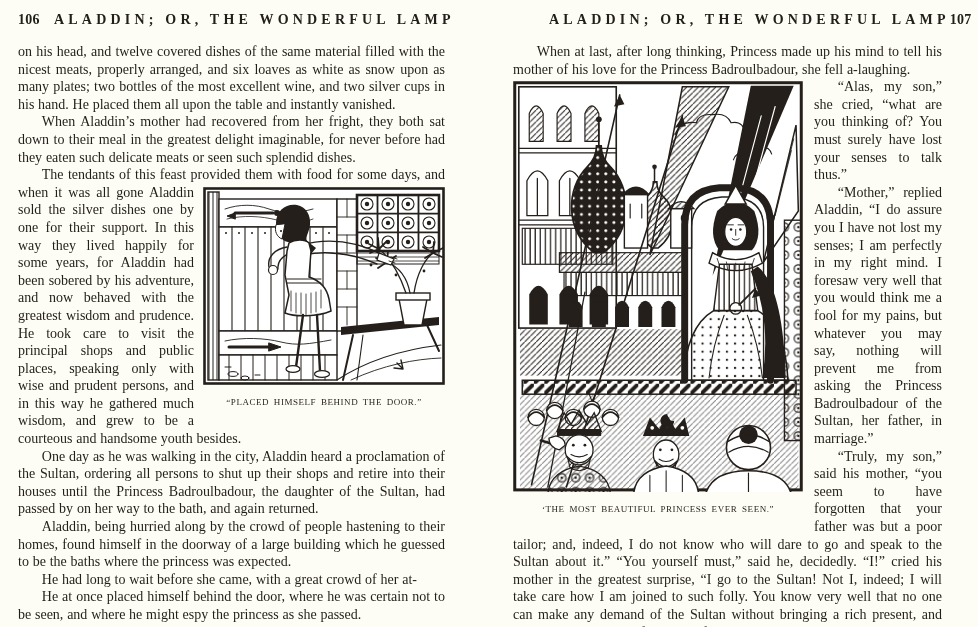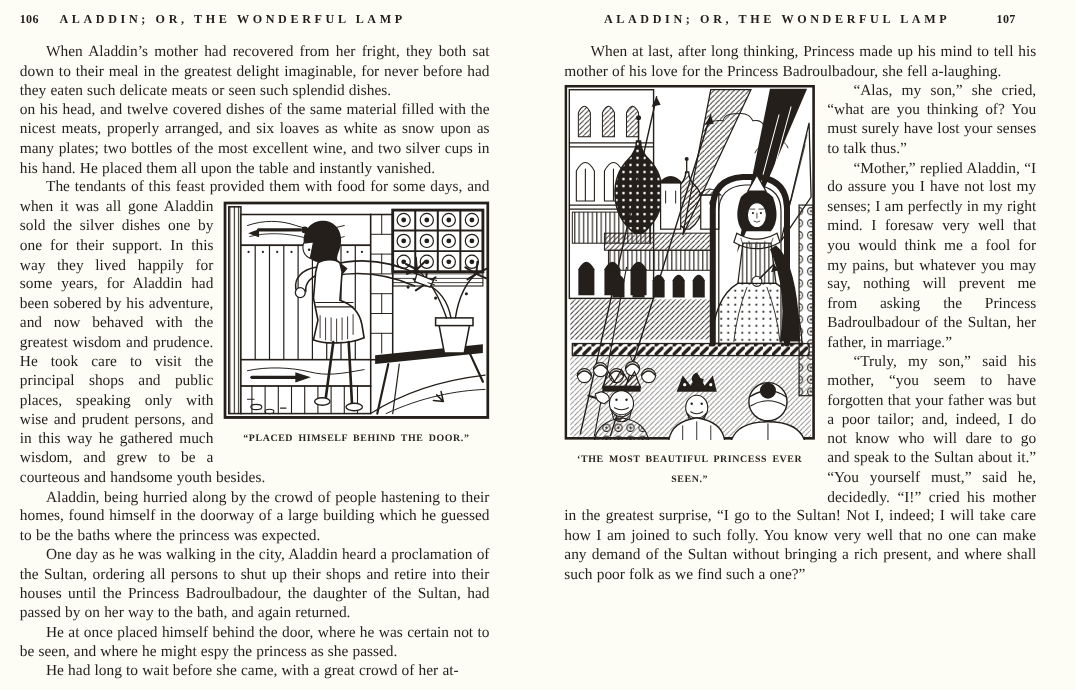--- a/index.html
+++ b/index.html
@@ -8,54 +8,54 @@
     background:#fdfcf5;
     font-family:"Liberation Serif","DejaVu Serif",serif;
     color:#221e19;
   }
   .spread{display:flex;width:978px;height:627px;background:#fdfcf5;}
   .page{box-sizing:border-box;height:627px;overflow:hidden;position:relative;}
   .page-left{width:489px;padding:10px 44px 0 18px;}
   .page-right{width:489px;padding:10px 36px 0 24px;}
 
   .running-head{display:flex;align-items:baseline;
-    font-size:11px;font-weight:700;letter-spacing:0.30em;
+    font-size:14px;font-weight:700;letter-spacing:0.30em;
     margin:2px 0 15px 0;white-space:nowrap;}
   .running-head .folio{letter-spacing:0.02em;width:36px;flex:none;}
   .running-head .folio.right{}
   .running-head .head-title{flex:1;text-align:left;}
 
   .body-text{font-size:14px;line-height:17.6px;text-align:justify;
     hyphens:none;word-spacing:0.02em;}
   .para{margin:0;}
   .para.in{text-indent:1.7em;}
 
   .fig{display:block;}
   .fig-door{float:right;width:242px;margin:3px 0 3px 9px;}
-  .fig-princess{float:left;width:228px;margin:3px 11px 3px 0;}
+  .fig-princess{float:left;width:290px;margin:3px 11px 3px 0;}
   .fig svg{display:block;width:100%;height:auto;}
   .figcaption{display:block;text-align:center;text-indent:0;
     font-size:9px;letter-spacing:0.06em;word-spacing:2px;
-    margin-top:9px;color:#2a2620;font-weight:bold;}
+    margin-top:9px;color:#2a2620;}
 </style>
 </head>
 <body>
 
 <div class="spread">
 
   <section class="page page-left">
     <header class="running-head">
       <span class="folio">106</span>
       <span class="head-title">ALADDIN; OR, THE WONDERFUL LAMP</span>
       <span class="folio"></span>
     </header>
 
     <div class="body-text">
+      <div class="para">on his head, and twelve covered dishes of the same material filled with the nicest meats, properly arranged, and six loaves as white as snow upon as many plates; two bottles of the most excellent wine, and two silver cups in his hand.  He placed them all upon the table and instantly vanished.</div>
       <div class="para in">When Aladdin’s mother had recovered from her fright, they both sat down to their meal in the greatest delight imaginable, for never before had they eaten such delicate meats or seen such splendid dishes.</div>
-      <div class="para">on his head, and twelve covered dishes of the same material filled with the nicest meats, properly arranged, and six loaves as white as snow upon as many plates; two bottles of the most excellent wine, and two silver cups in his hand.  He placed them all upon the table and instantly vanished.</div>
 
       <div class="para in">
         <span>The tendants of this feast provided them with food for some days, </span><span class="fig fig-door">
           <svg viewBox="0 0 242 198" xmlns="http://www.w3.org/2000/svg">
             <defs>
               <pattern id="Lv" width="4" height="4" patternUnits="userSpaceOnUse">
                   <path d="M2 0V4" stroke="#241f1a" stroke-width="1"></path>
                 </pattern>
               <pattern id="Lh" width="5" height="4" patternUnits="userSpaceOnUse">
                   <path d="M0 2H5" stroke="#241f1a" stroke-width="0.8"></path>
@@ -171,24 +171,24 @@
               <path d="M200 182l-6-6M200 182l-9-1M200 182l-2-9" stroke-width="1.4"></path>
               <ellipse cx="30" cy="187" rx="5" ry="2.4" stroke-width="1"></ellipse>
               <ellipse cx="42" cy="191" rx="4" ry="2" stroke-width="1"></ellipse>
               <path d="M22 180h6M52 188h5" stroke-width="1"></path>
             </g>
           </svg>
           <span class="figcaption">“PLACED HIMSELF BEHIND THE DOOR.”</span>
         </span><span>and when it was all gone Aladdin sold the silver dishes one by one for their support.  In this way they lived happily for some years, for Aladdin had been sobered by his adventure, and now behaved with the greatest wisdom and prudence.  He took care to visit the principal shops and public places, speaking only with wise and prudent persons, and in this way he gathered much wisdom, and grew to be a courteous and handsome youth besides.</span>
       </div>
 
+      <div class="para in">One day as he was walking in the city, Aladdin heard a proclamation of the Sultan, ordering all persons to shut up their shops and retire into their houses until the Princess Badroulbadour, the daughter of the Sultan, had passed by on her way to the bath, and again returned.</div>
       <div class="para in">Aladdin, being hurried along by the crowd of people hastening to their homes, found himself in the doorway of a large building which he guessed to be the baths where the princess was expected.</div>
-      <div class="para in">One day as he was walking in the city, Aladdin heard a proclamation of the Sultan, ordering all persons to shut up their shops and retire into their houses until the Princess Badroulbadour, the daughter of the Sultan, had passed by on her way to the bath, and again returned.</div>
+      <div class="para in">He had long to wait before she came, with a great crowd of her at-</div>
       <div class="para in">He at once placed himself behind the door, where he was certain not to be seen, and where he might espy the princess as she passed.</div>
-      <div class="para in">He had long to wait before she came, with a great crowd of her at-</div>
     </div>
   </section>
 
   <section class="page page-right">
     <header class="running-head">
       <span class="folio"></span>
       <span class="head-title">ALADDIN; OR, THE WONDERFUL LAMP</span>
       <span class="folio right">107</span>
     </header>
 

